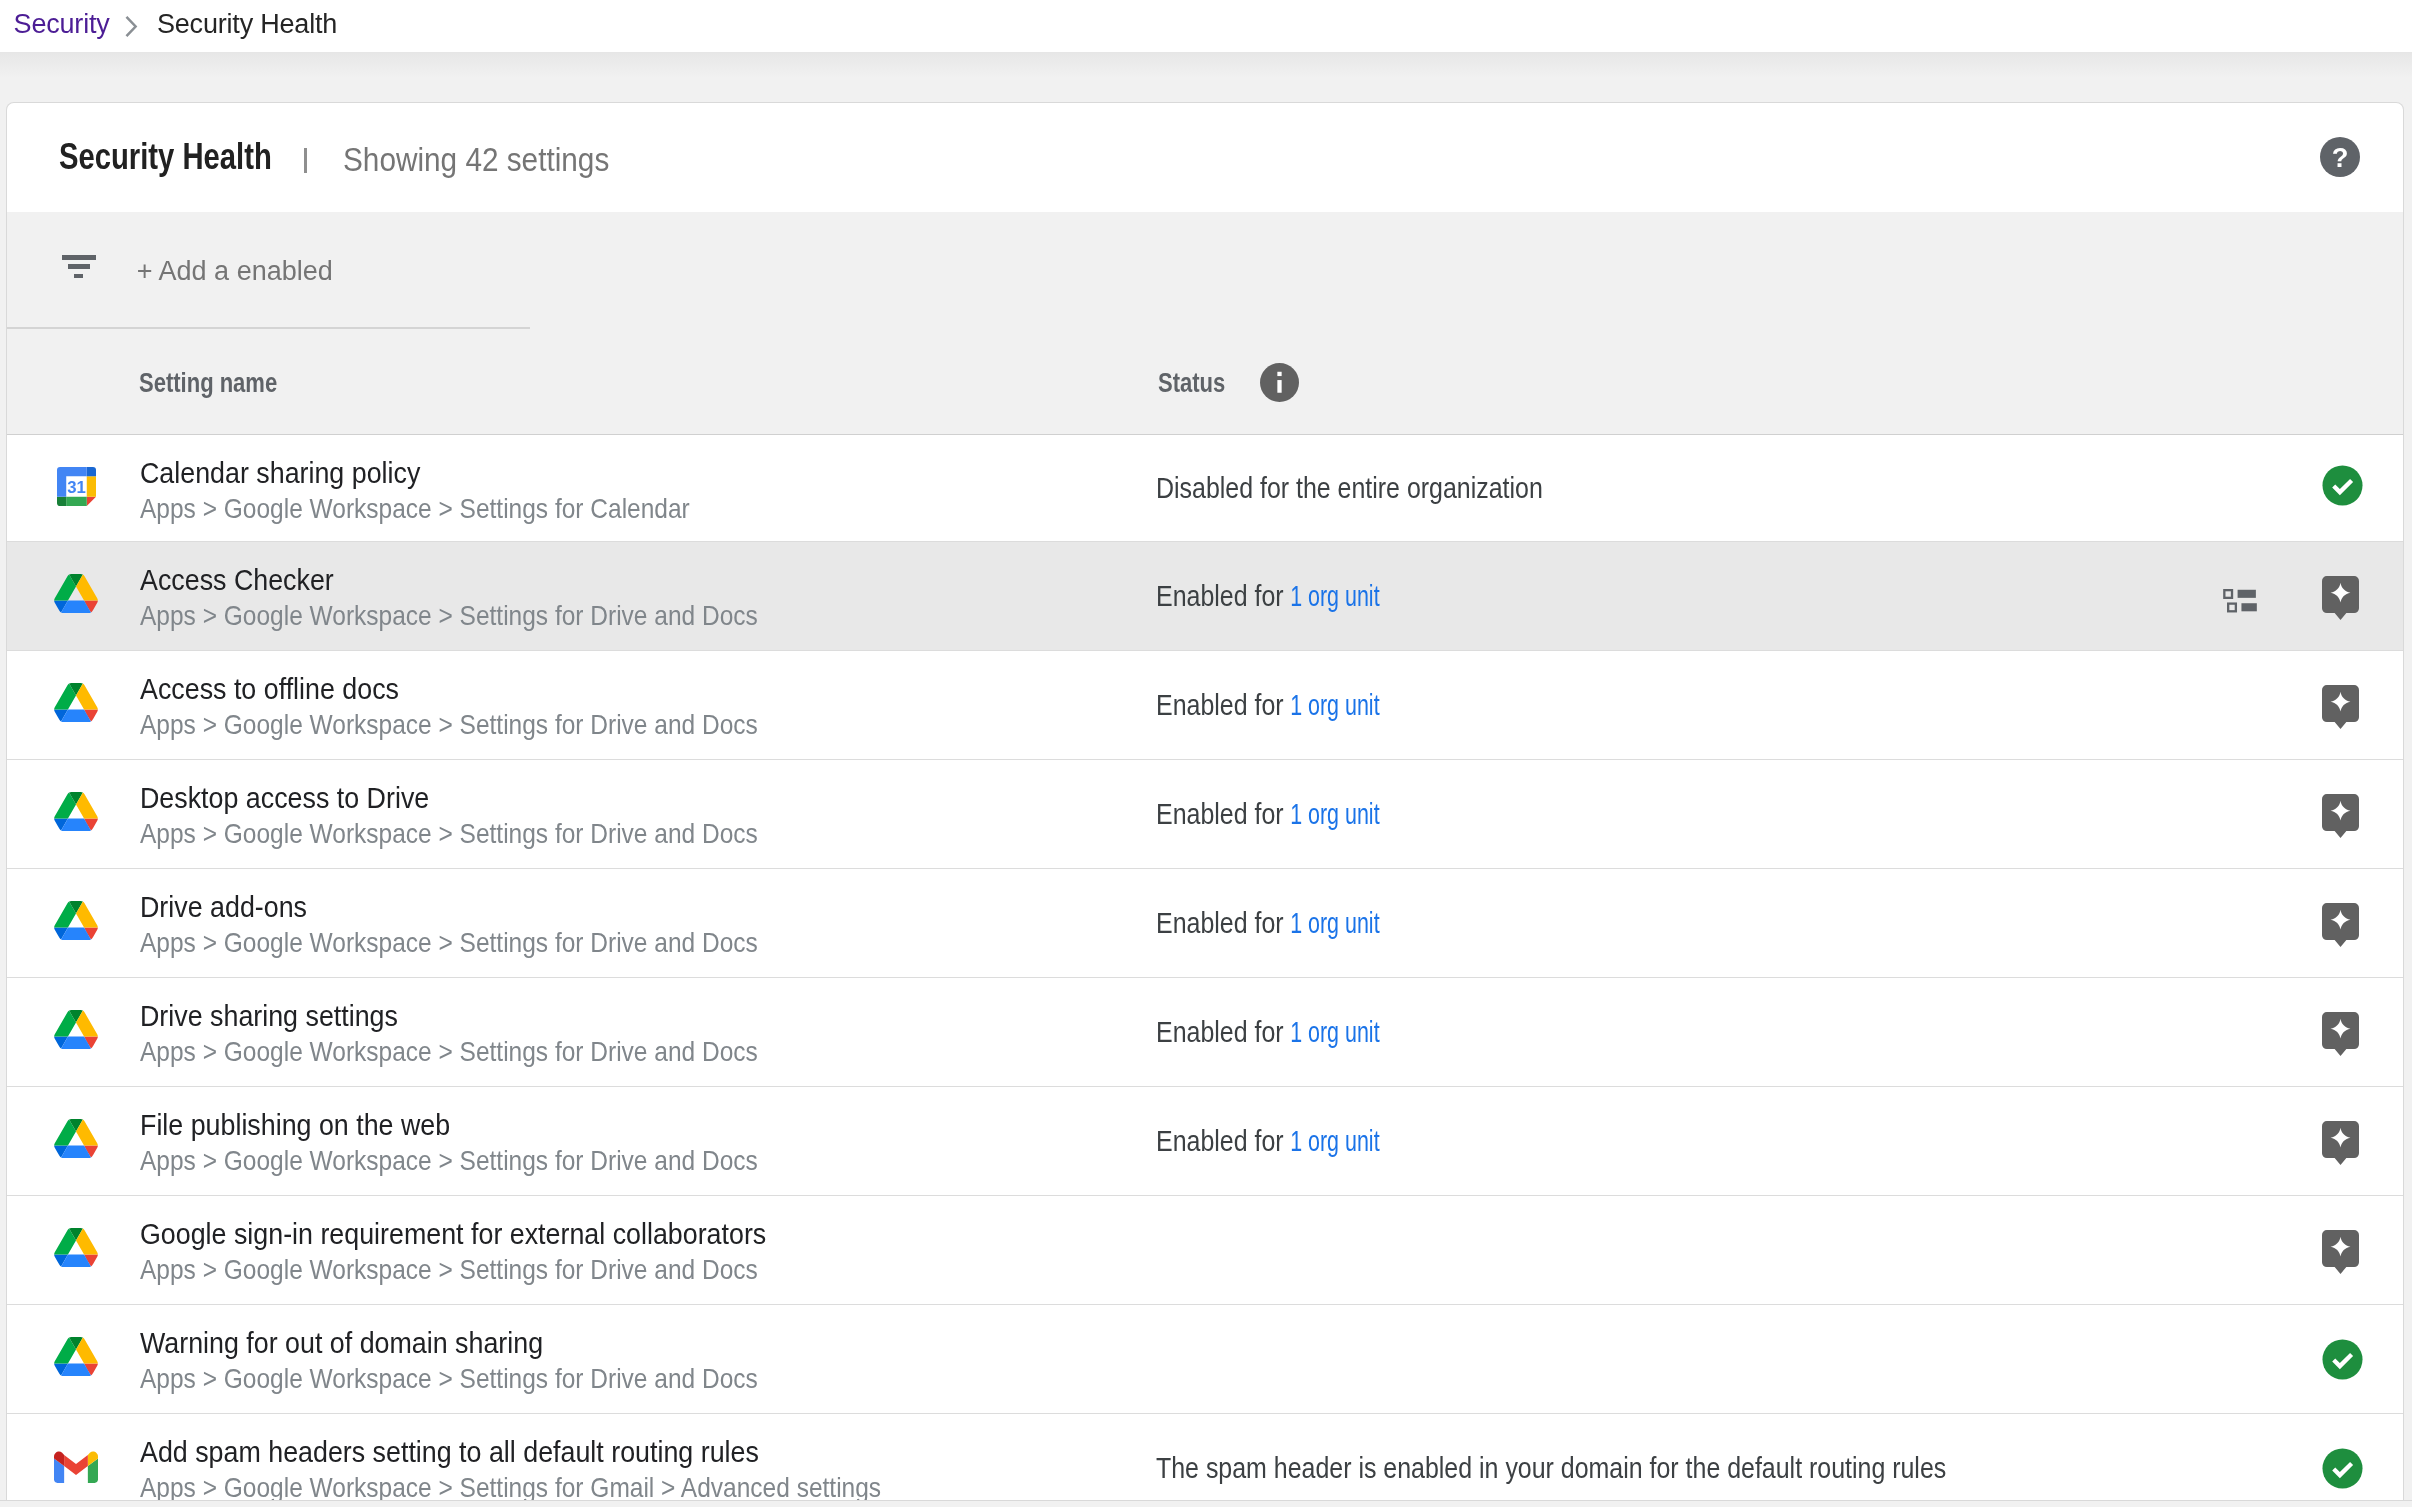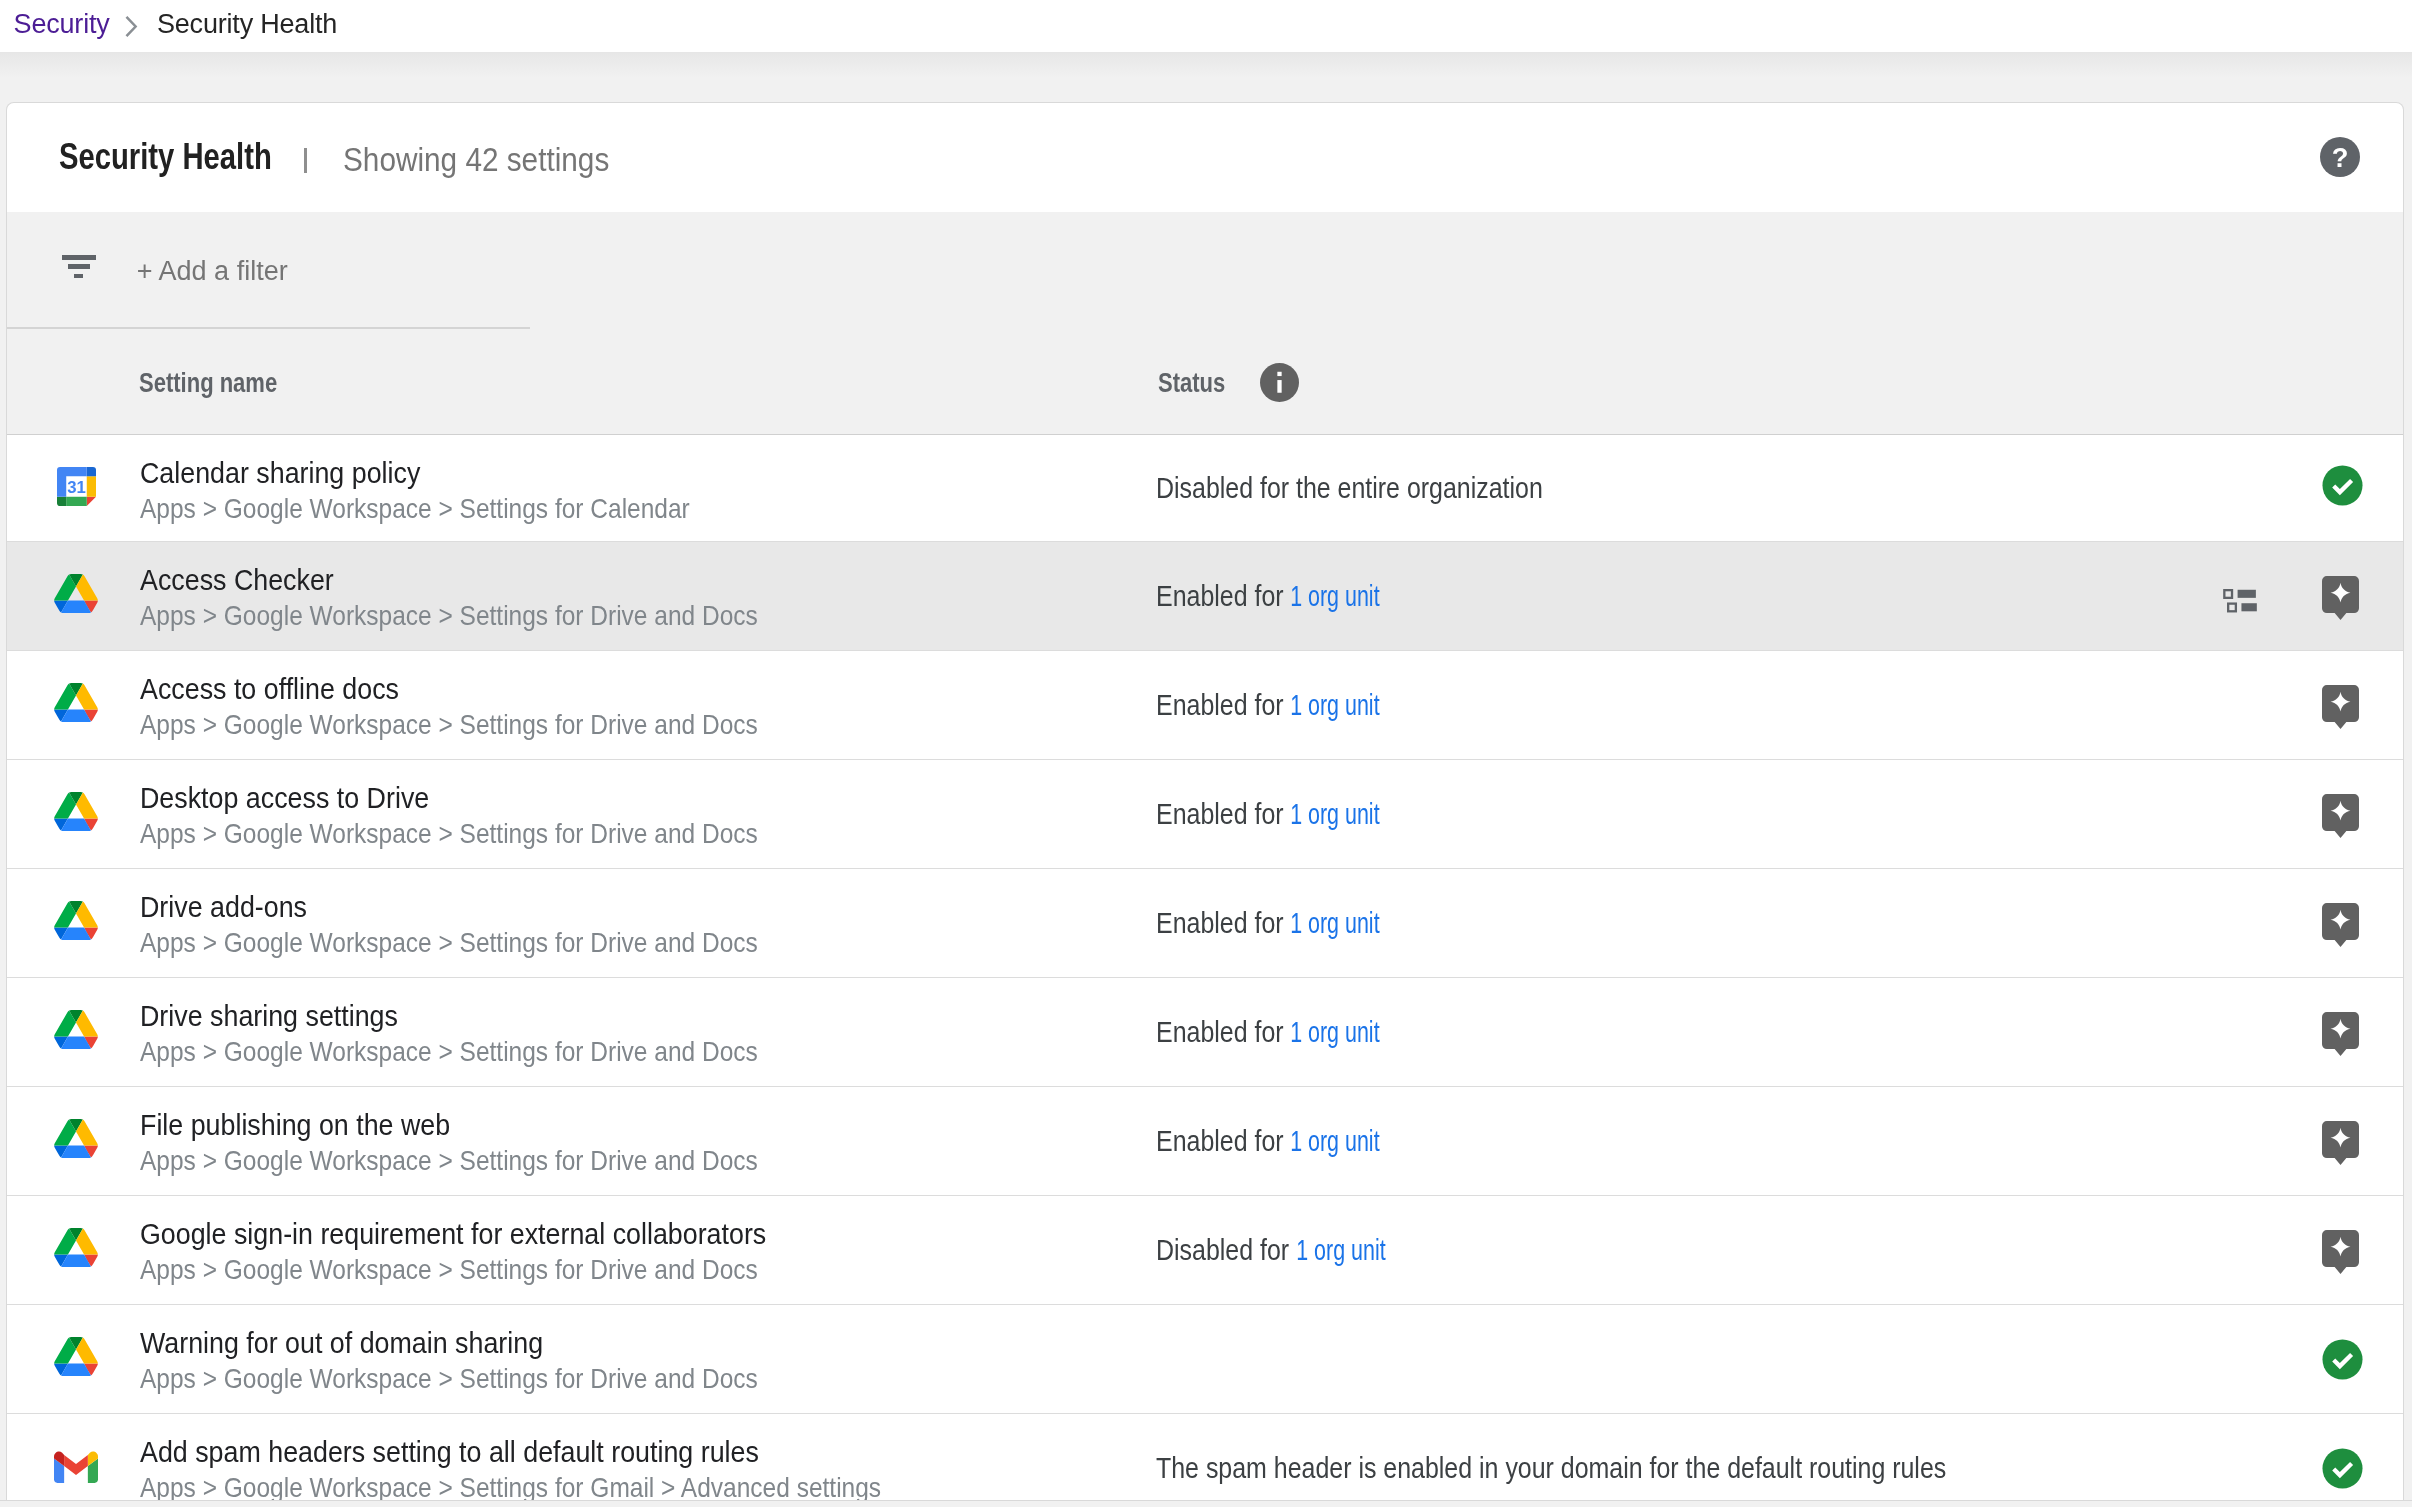--- a/index.html
+++ b/index.html
@@ -65,21 +65,21 @@
 <circle cx="20.5" cy="20.5" r="20.5" fill="#5f6368"></circle>
 <text x="20.5" y="30.5" text-anchor="middle" font-family="Liberation Sans, sans-serif" font-weight="bold" font-size="28" fill="#fff">?</text>
 </svg></div>
   </div>
   <div class="gsec">
     <div class="fbar">
         <div class="fb1"></div>
         <div class="fb2"></div>
         <div class="fb3"></div>
       </div>
-    <span class="addf">+ Add a filter</span>
+    <span class="addf">+ Add a enabled</span>
     <div class="fdiv"></div>
     <span class="hname">Setting name</span>
     <span class="hstat">Status</span>
     <div class="hinfo"><svg width="39" height="39" viewBox="0 0 40 40">
 <circle cx="20" cy="20" r="20" fill="#616161"></circle>
 <rect x="17.8" y="9" width="4.4" height="4.4" fill="#fff"></rect>
 <rect x="17.8" y="17.5" width="4.4" height="13" fill="#fff"></rect>
 </svg></div>
   </div>
   <div class="rows">
@@ -244,23 +244,20 @@
 <path d="M6.6 66.85l3.85 6.65c.8 1.4 1.95 2.5 3.3 3.3l13.75-23.8H0c0 1.55.4 3.1 1.2 4.5z" fill="#0066da"></path>
 <path d="M43.65 25L29.9 1.2c-1.35.8-2.5 1.9-3.3 3.3l-25.4 44A9.06 9.06 0 000 53h27.5z" fill="#00ac47"></path>
 <path d="M73.55 76.8c1.35-.8 2.5-1.9 3.3-3.3l1.6-2.75L86.1 57.5c.8-1.4 1.2-2.95 1.2-4.5H59.79l5.85 11.5z" fill="#ea4335"></path>
 <path d="M43.65 25L57.4 1.2C56.05.4 54.5 0 52.9 0H34.4c-1.6 0-3.15.45-4.5 1.2z" fill="#00832d"></path>
 <path d="M59.8 53H27.5L13.75 76.8c1.35.8 2.9 1.2 4.5 1.2h50.8c1.6 0 3.15-.45 4.5-1.2z" fill="#2684fc"></path>
 <path d="M73.4 26.5l-12.7-22c-.8-1.4-1.95-2.5-3.3-3.3L43.65 25l16.15 28h27.45c0-1.55-.4-3.1-1.2-4.5z" fill="#ffba00"></path>
 </svg>
         </div>
         <div class="tt">Google sign-in requirement for external collaborators</div>
         <div class="ts">Apps &gt; Google Workspace &gt; Settings for Drive and Docs</div>
-        <div class="st">
-          <span>Disabled for <span class="lnk">1 org unit</span></span>
-        </div>
         <div class="ric" style="top:34px"><svg width="37" height="44" viewBox="0 0 38 45">
 <path d="M5 0h28a5 5 0 015 5v28a5 5 0 01-5 5H25l-6 7-6-7H5a5 5 0 01-5-5V5a5 5 0 015-5z" fill="#616161"></path>
 <path d="M19 6.8c.9 5.5 4.6 9.2 10.2 10.2-5.6 1-9.3 4.7-10.2 10.2-.9-5.5-4.6-9.2-10.2-10.2 5.6-1 9.3-4.7 10.2-10.2z" fill="#fff"></path>
 </svg></div>
       </div>
 <div class="row">
         <div class="icon">
           <svg width="44" height="39" viewBox="0 0 87.3 78">
 <path d="M6.6 66.85l3.85 6.65c.8 1.4 1.95 2.5 3.3 3.3l13.75-23.8H0c0 1.55.4 3.1 1.2 4.5z" fill="#0066da"></path>
 <path d="M43.65 25L29.9 1.2c-1.35.8-2.5 1.9-3.3 3.3l-25.4 44A9.06 9.06 0 000 53h27.5z" fill="#00ac47"></path>

